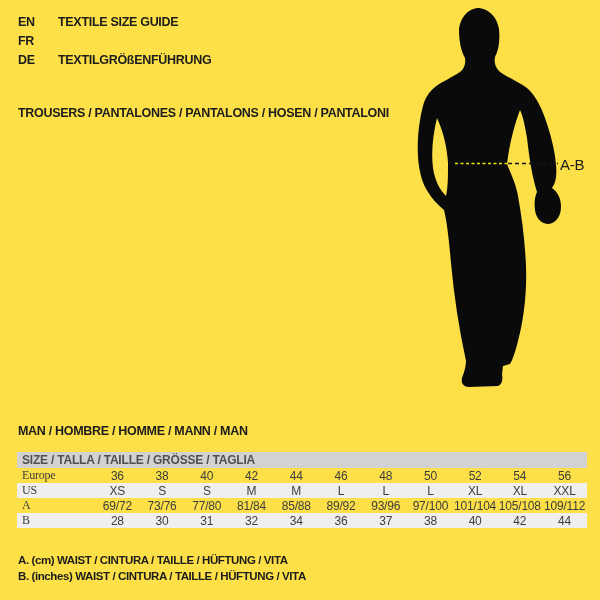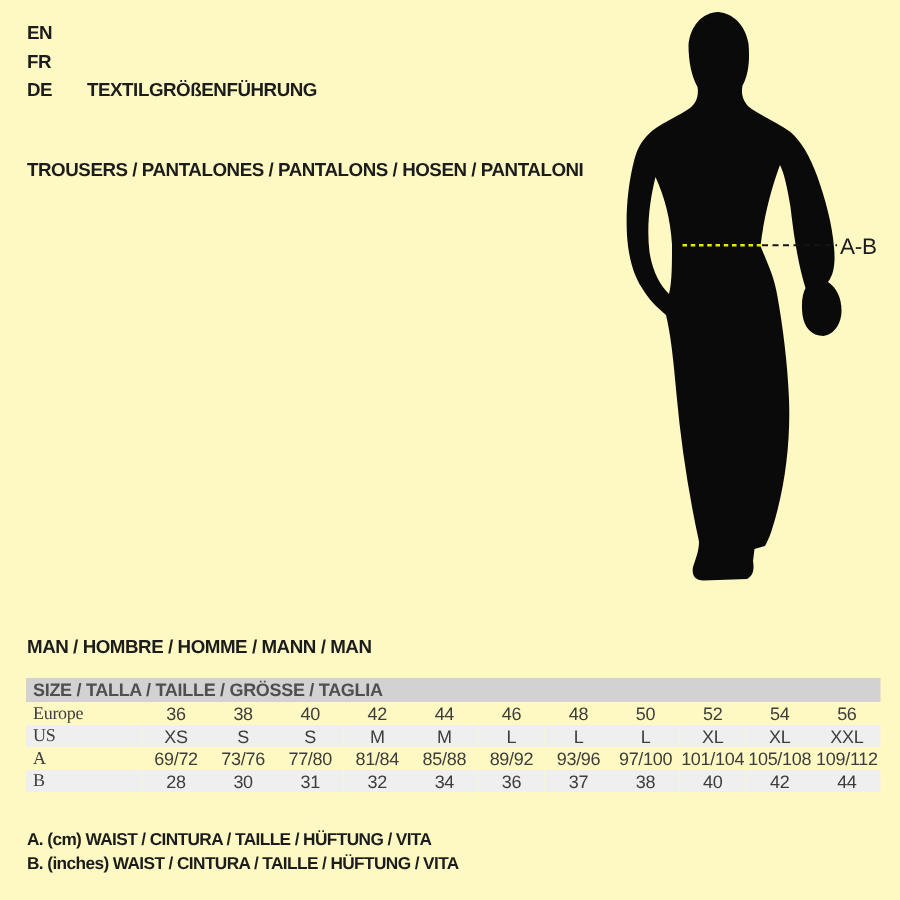--- a/index.html
+++ b/index.html
@@ -1,19 +1,19 @@
 <!DOCTYPE html>
 <html><head>
 <meta charset="utf-8">
 <style>
   html,body{margin:0;padding:0;}
   #canvas{
     position:relative;
     width:600px;height:600px;
-    background:#fef9c3;
+    background:#fde047;
     font-family:"Liberation Sans", sans-serif;
     color:#1c1c1c;
     overflow:hidden;
   }
   
   #lang-block{
     position:absolute;left:18px;top:13px;
   }
   .lang-row{
     display:flex;height:19px;line-height:19px;
@@ -58,20 +58,21 @@
   }
 </style>
 </head>
 <body>
 
 <div id="canvas">
 
   <div id="lang-block">
     <div class="lang-row">
       <span class="lang-code">EN</span>
+      <span class="lang-label">TEXTILE SIZE GUIDE</span>
     </div>
     <div class="lang-row">
       <span class="lang-code">FR</span>
     </div>
     <div class="lang-row">
       <span class="lang-code">DE</span>
       <span class="lang-label">TEXTILGRÖßENFÜHRUNG</span>
     </div>
   </div>
 

